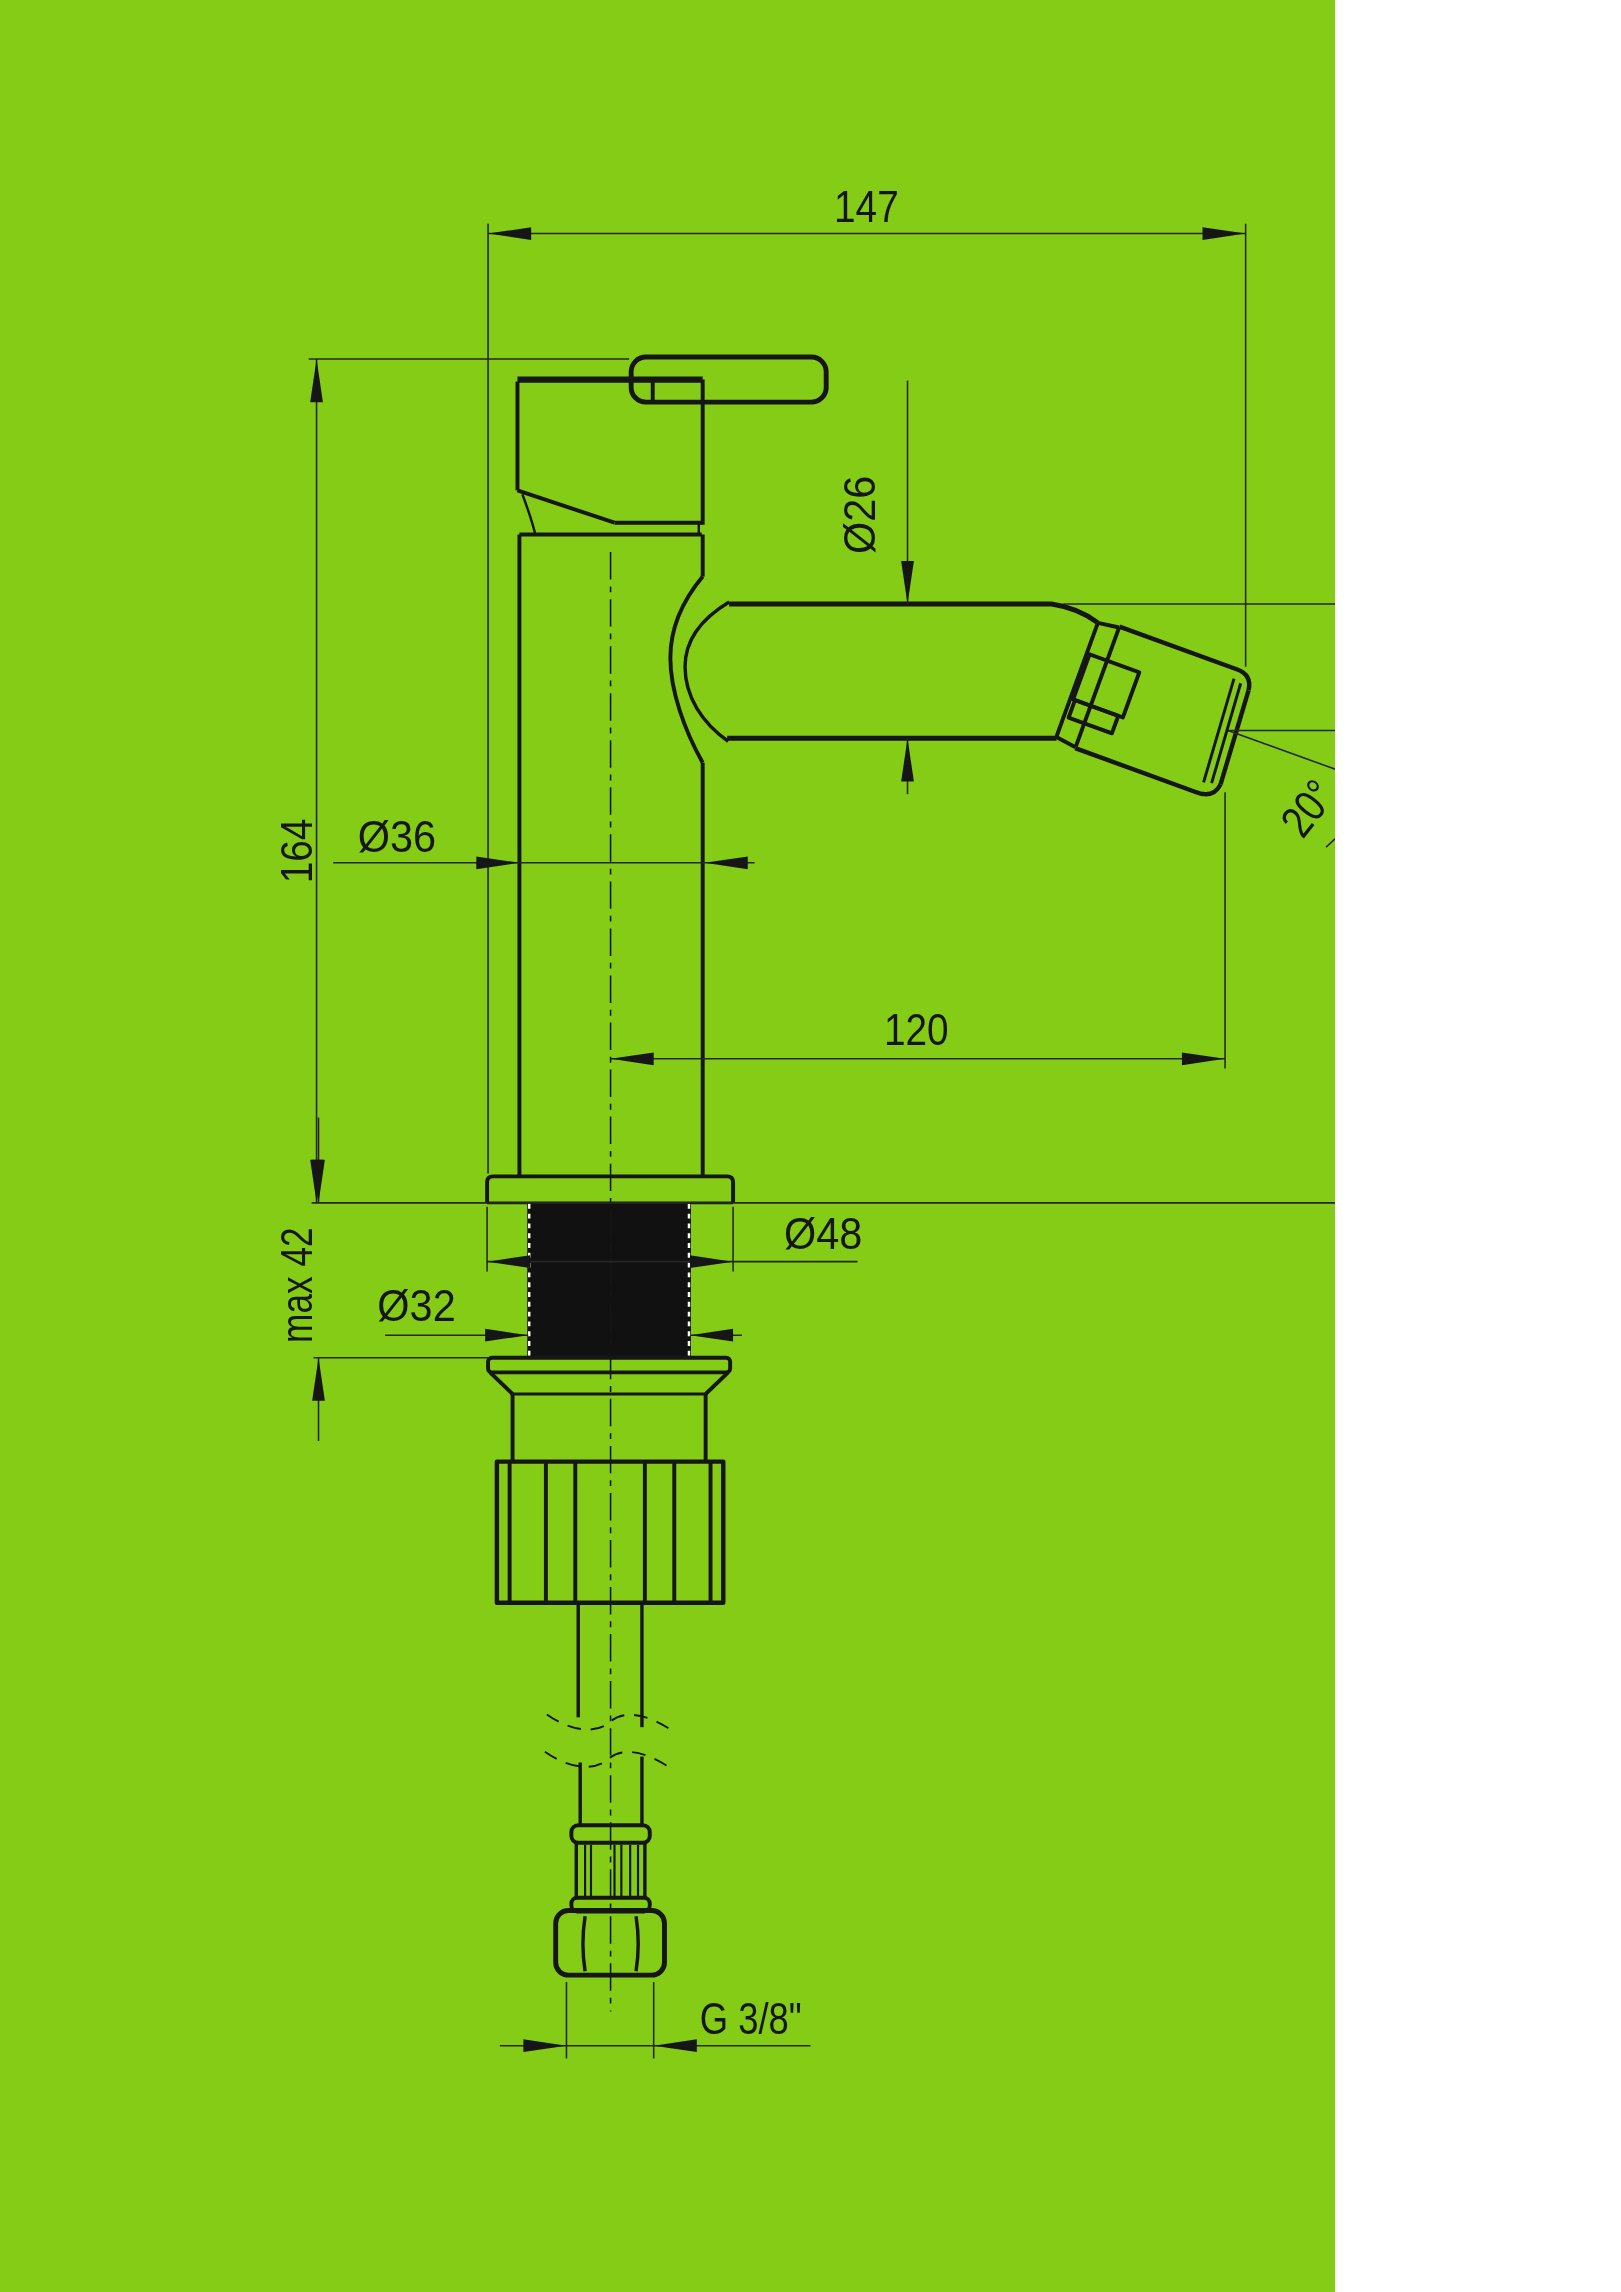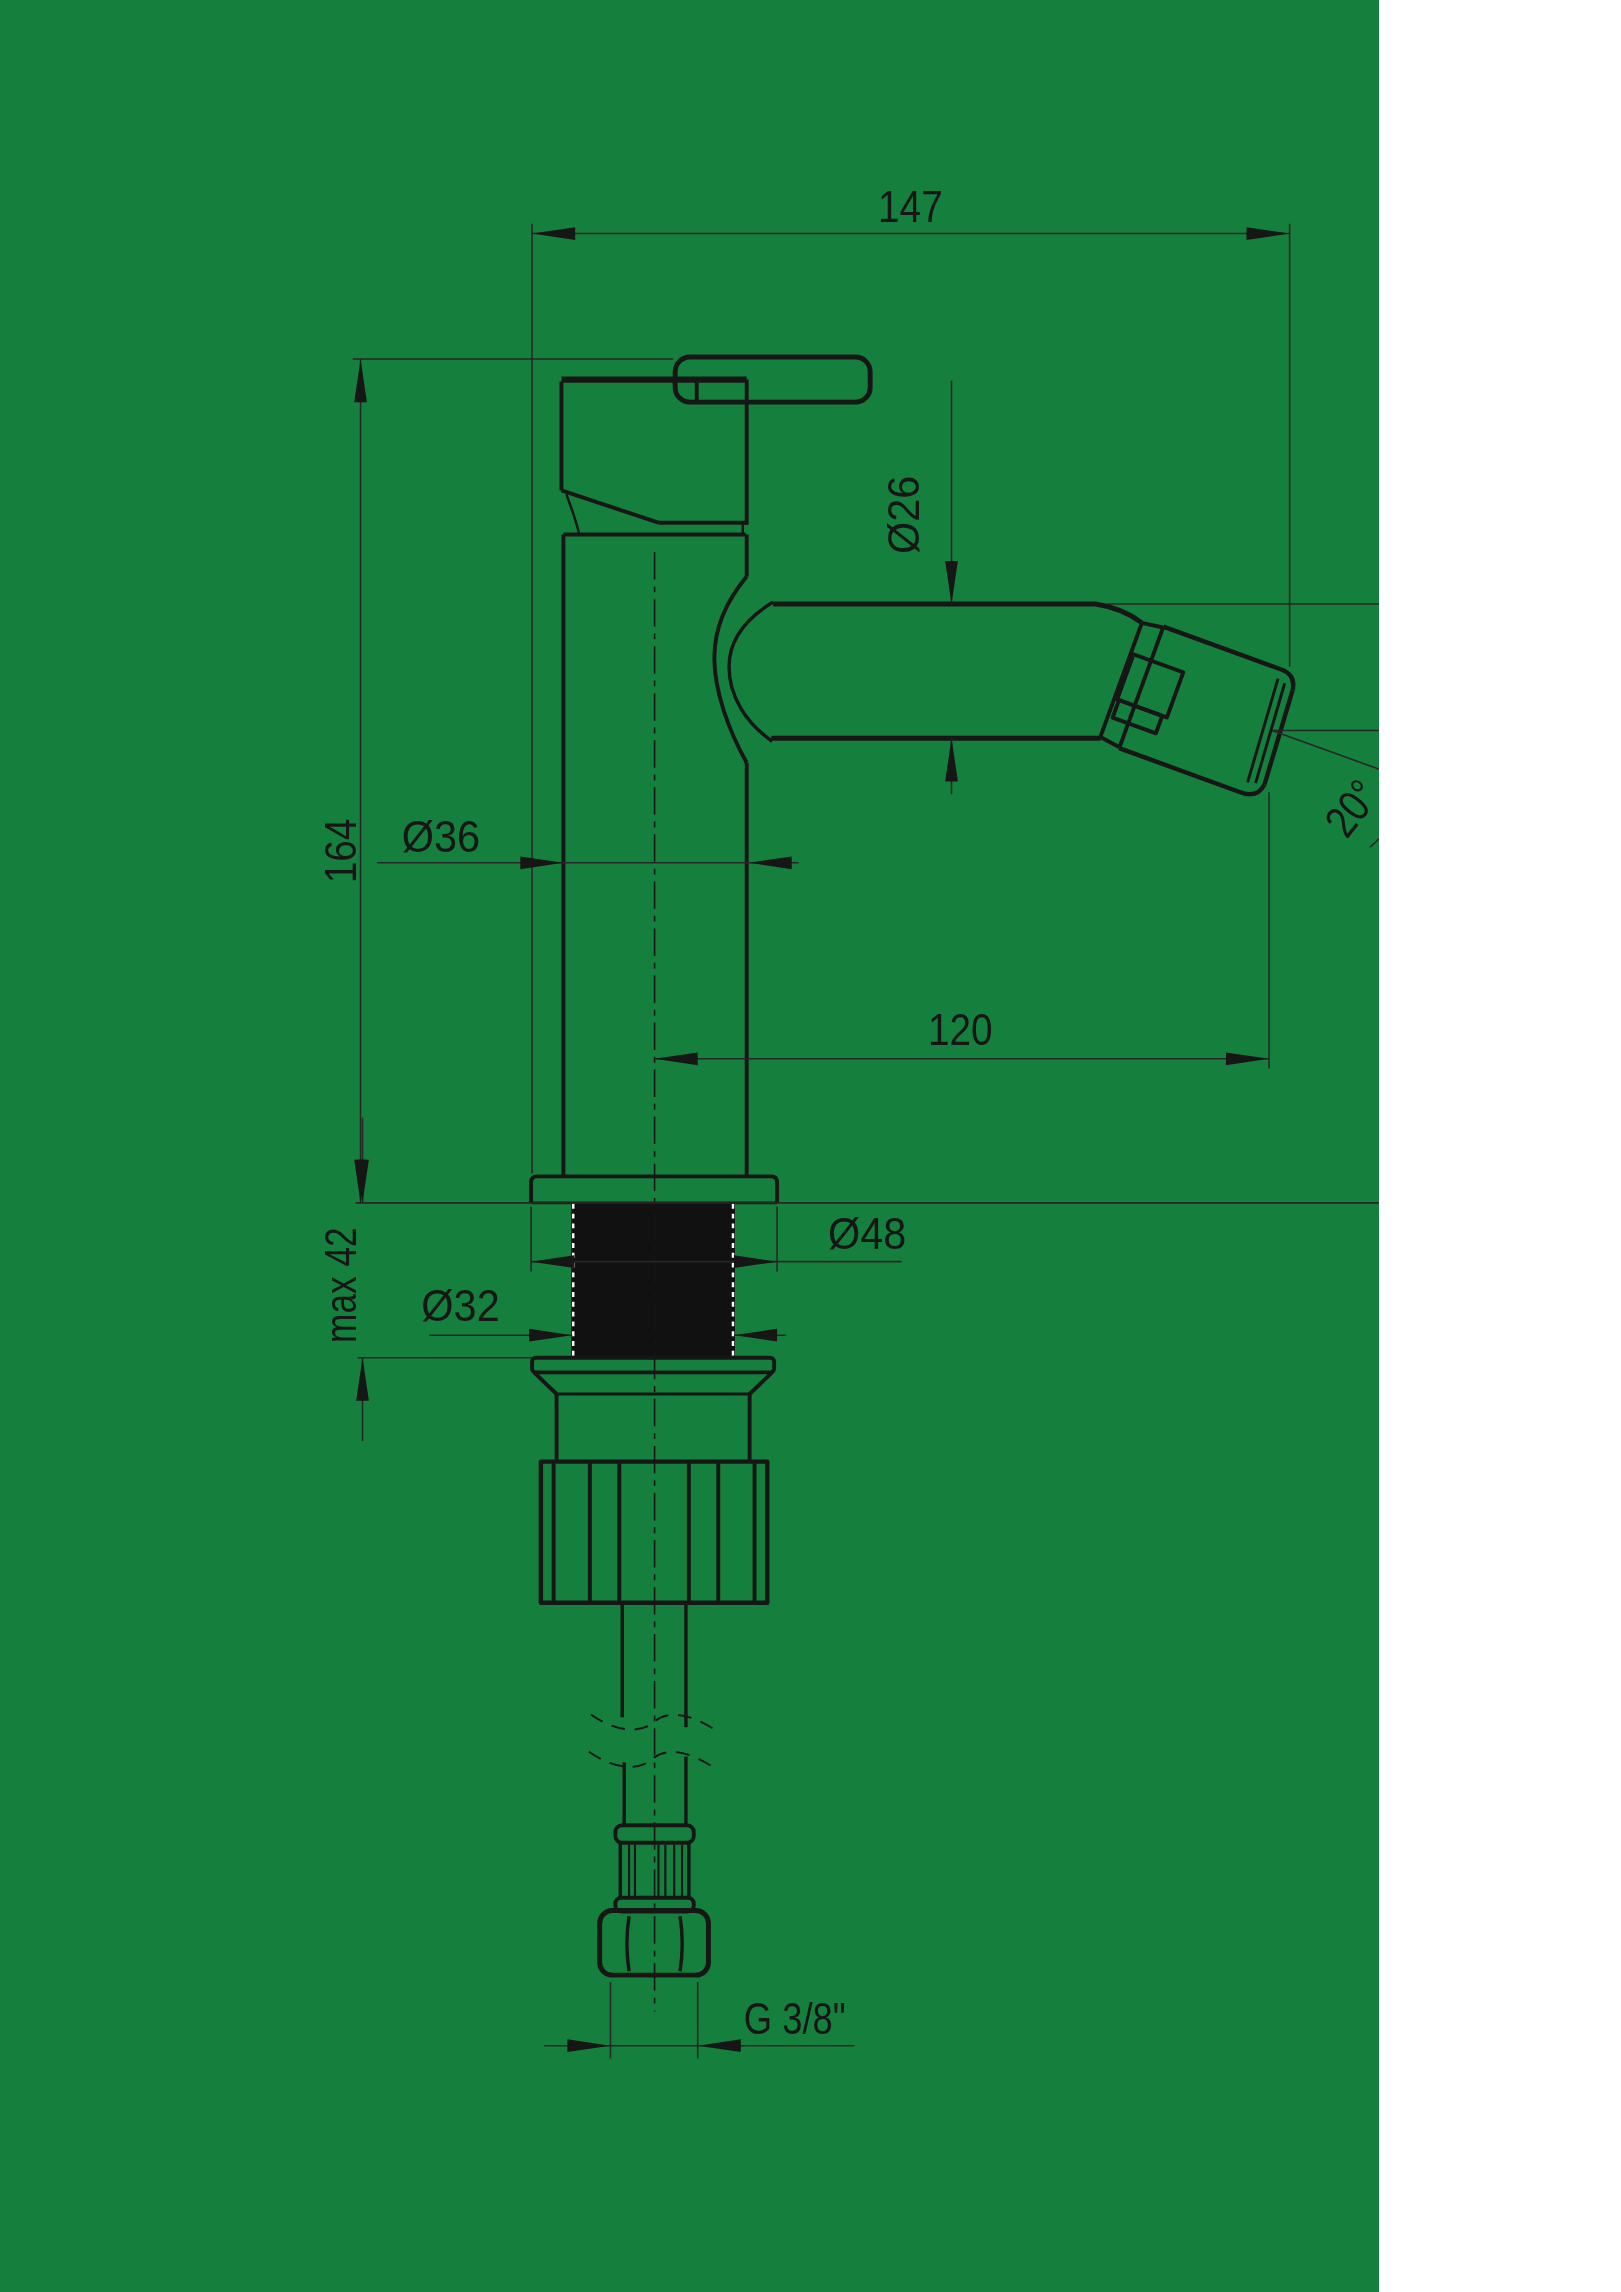--- a/index.html
+++ b/index.html
@@ -1,16 +1,16 @@
 <!DOCTYPE html>
 <html><head>
 <meta charset="utf-8">
 <style>
   html,body{margin:0;padding:0;background:#ffffff;}
-  .page{width:1335px;height:2293px;background:#15803d;position:relative;overflow:hidden;padding-left:44px;}
+  .page{width:1335px;height:2293px;background:#84cc16;position:relative;overflow:hidden;}
   svg{display:block;}
   .dim-text{font-family:"Liberation Sans", sans-serif;font-size:46px;fill:#161616;}
   .outline{stroke:#161616;fill:none;stroke-linejoin:round;}
   .thin{stroke:#262626;fill:none;}
   .arr{fill:#161616;stroke:none;}
 </style>
 </head>
 <body>
 
 <div class="page">

